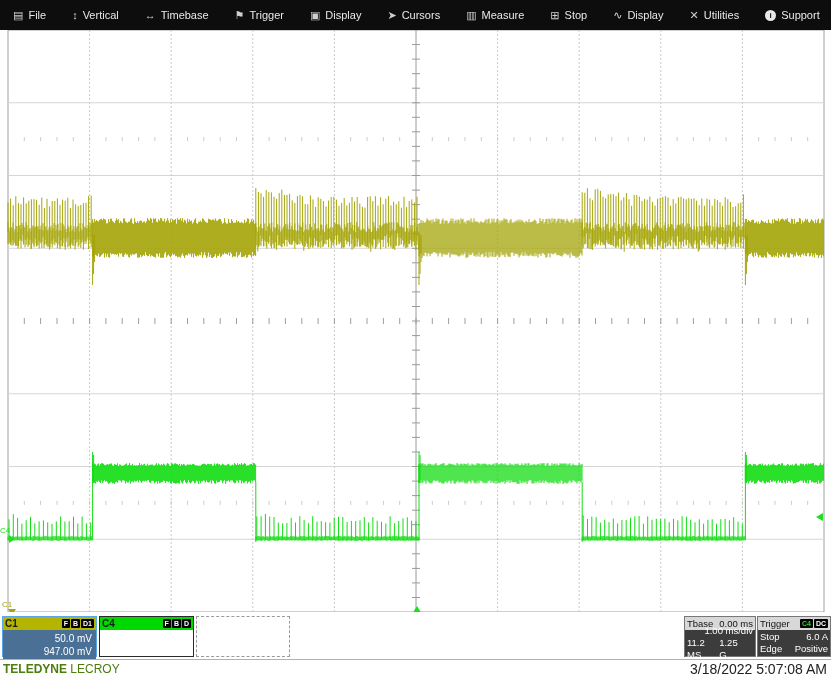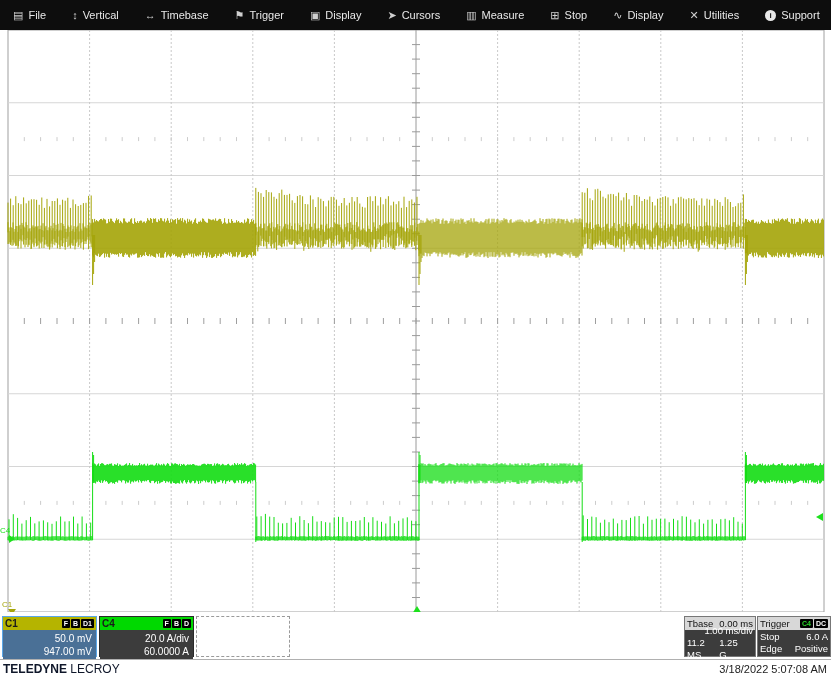--- a/index.html
+++ b/index.html
@@ -30,23 +30,23 @@
   #tbase-box{left:684px;width:72px;}
   #trig-box{left:757px;width:74px;}
   .info-head{height:13px;background:#d8d8d8;color:#111;display:flex;align-items:center;padding:0 2px;justify-content:flex-end;}
   .info-head .ih-val{margin-left:auto;font-weight:normal;}
   .info-body{height:26px;background:#3c3c3c;color:#fff;display:flex;flex-direction:column;justify-content:center;padding:0 2px;line-height:12px;}
   .info-row{display:flex;}
   .info-row .ir-r{margin-left:auto;}
   
   #footer{position:absolute;left:0;top:659px;width:831px;height:17px;border-top:1px solid #b0b0b0;
           display:flex;align-items:center;background:#fff;}
-  #brand{font-size:12px;color:#0f172a;margin-left:3px;letter-spacing:0px;}
+  #brand{font-size:12px;color:#4d7c0f;margin-left:3px;letter-spacing:0px;}
   #brand .b1{font-weight:bold;}
-  #timestamp{margin-left:auto;margin-right:4px;font-size:11px;color:#222;}
+  #timestamp{margin-left:auto;margin-right:4px;font-size:14px;color:#222;}
   .support-circle{display:inline-flex;width:11px;height:11px;border-radius:50%;background:#e8e8e8;
                   color:#111;font-size:8px;font-weight:bold;align-items:center;justify-content:center;}
 </style>
 </head>
 <body>
 
 <div id="screen">
 
   <div id="menubar">
       <span class="menu-item">
@@ -155,24 +155,20 @@
 
     <div class="chbox" id="c4-box">
       <div class="ch-head" style="background-color: rgb(0, 217, 0);">
         <span>C4</span>
         <span class="ch-badges">
             <span class="badge">F</span>
             <span class="badge">B</span>
             <span class="badge">D</span>
           </span>
       </div>
-      <div class="ch-body" style="background-color: rgb(60, 60, 60);">
-        <span>20.0 A/div</span>
-        <span>60.0000 A</span>
-      </div>
     </div>
 
     <div id="empty-box"></div>
 
     <div class="infobox" id="tbase-box">
       <div class="info-head">
         <span>Tbase</span>
         <span class="ih-val">0.00 ms</span>
       </div>
       <div class="info-body">

